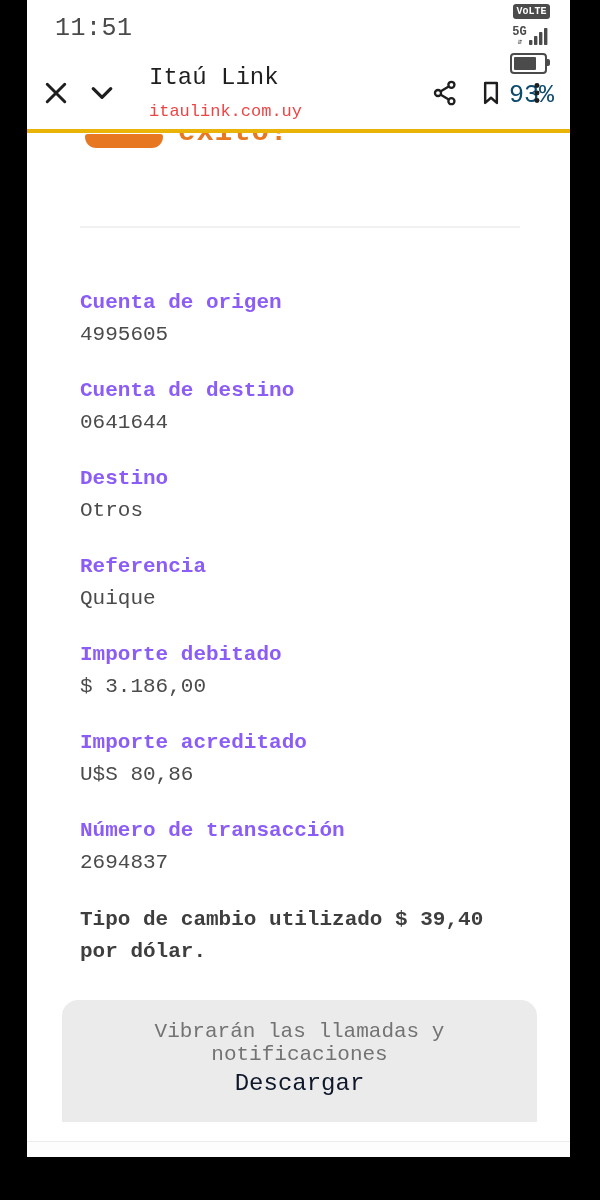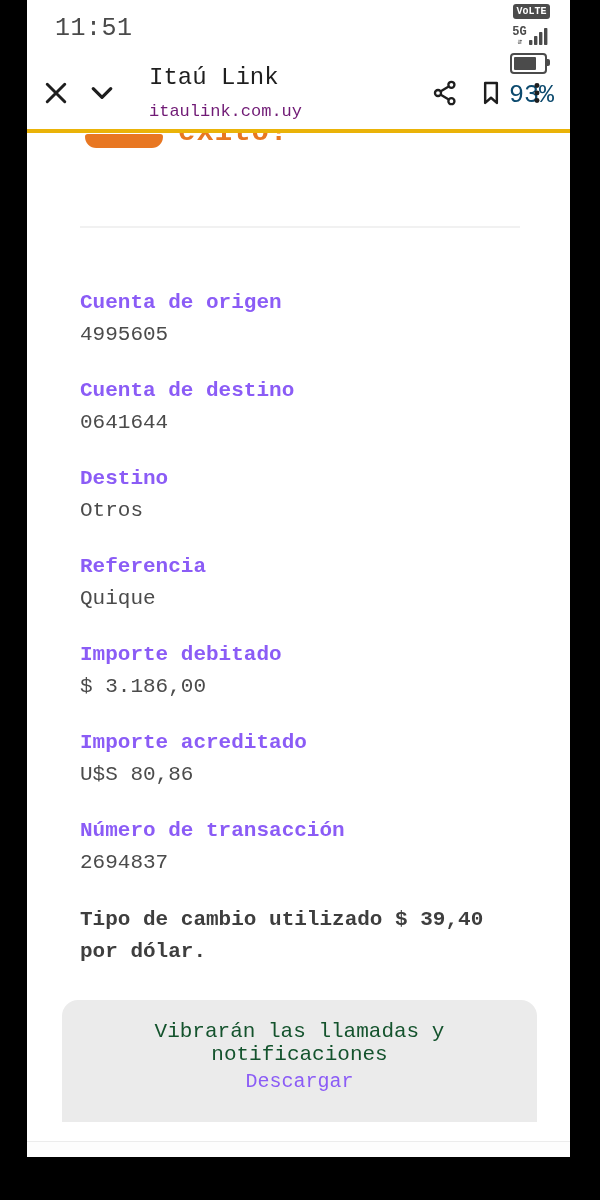--- a/index.html
+++ b/index.html
@@ -22,42 +22,42 @@
   .battery-fill{position:absolute;left:2px;top:2px;bottom:2px;width:22px;background:#4b4b4b;border-radius:1px;}
   .battery-nub{position:absolute;right:-5px;top:4px;width:3px;height:7px;background:#4b4b4b;border-radius:0 2px 2px 0;}
   .sb-batt-text{font-size:25px;color:#0c4a6e;}
 
   
   .header{height:77px;display:flex;align-items:center;padding:0 10px 0 6px;
           border-bottom:4px solid #eab308;box-sizing:border-box;}
   .hbtn{width:46px;height:56px;display:flex;align-items:center;justify-content:center;flex:none;}
   .title-block{margin-left:24px;flex:1;min-width:0;}
   .page-title{font-size:24px;color:#1f1f1f;line-height:28px;}
-  .page-url{font-size:17px;color:#701a75;line-height:21px;margin-top:9px;}
+  .page-url{font-size:17px;color:#ef4444;line-height:21px;margin-top:9px;}
 
   
   .content{position:relative;}
   .success-row{position:relative;height:17px;margin-top:1px;}
   .success-bar{position:absolute;left:58px;top:0;width:78px;height:14px;background:var(--orange);
                border-radius:3px 3px 12px 12px;}
   .success-clip{position:absolute;left:151px;top:-1px;height:17px;width:110px;overflow:hidden;}
   .success-clip span{display:block;margin-top:-17px;font-size:29px;font-weight:bold;
                      color:var(--orange);letter-spacing:1px;}
   .divider{height:2px;background:#f1f1f1;margin:75px 50px 0 53px;}
   .fields{padding:59px 40px 0 53px;}
   .field{margin-bottom:24px;}
   .field-label{font-size:21px;line-height:32px;font-weight:bold;color:#8b5cf6;}
   .field-value{font-size:21px;line-height:32px;color:#4b4b4b;}
   .exchange-note{padding:1px 60px 0 53px;font-size:21px;line-height:32px;font-weight:bold;color:#3e3e3e;}
 
   
   .footer-cluster{position:absolute;left:35px;top:1000px;width:475px;height:122px;
                   background:#ebebeb;border-radius:16px 16px 0 0;text-align:center;box-sizing:border-box;}
-  .toast-text{padding-top:20px;font-size:21px;color:#14532d;}
-  .download-label{margin-top:4px;font-size:20px;color:#8b5cf6;}
+  .toast-text{padding-top:20px;font-size:21px;color:#737373;}
+  .download-label{margin-top:4px;font-size:24px;color:#0f172a;}
 
   
   .navbar{position:absolute;left:0;right:0;bottom:0;height:58px;background:#fdfdfd;
           border-top:1px solid #ececec;display:flex;align-items:center;justify-content:center;gap:89px;}
   .navbtn{width:26px;height:26px;display:flex;align-items:center;justify-content:center;}
 
   svg{display:block;}
 </style>
 </head>
 <body>

